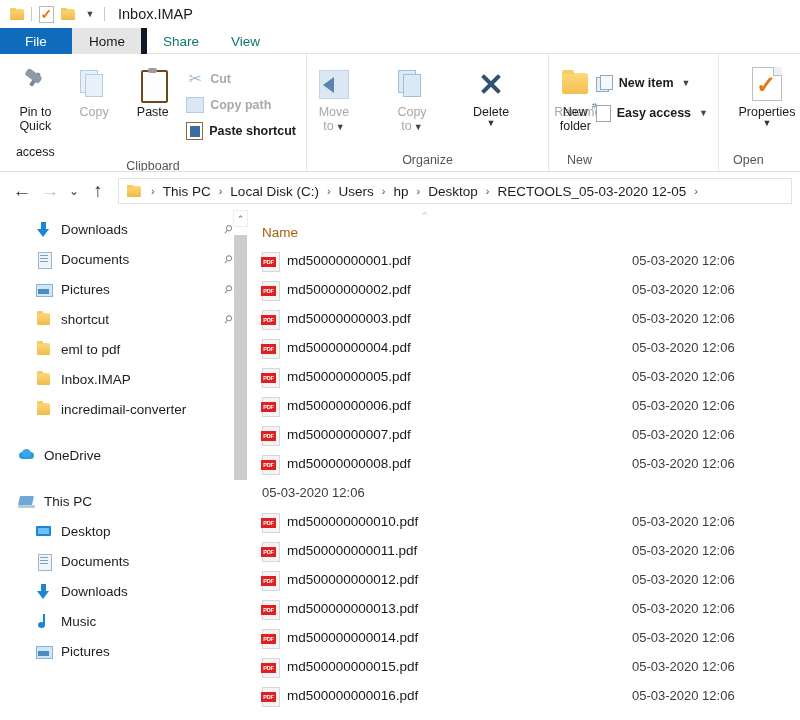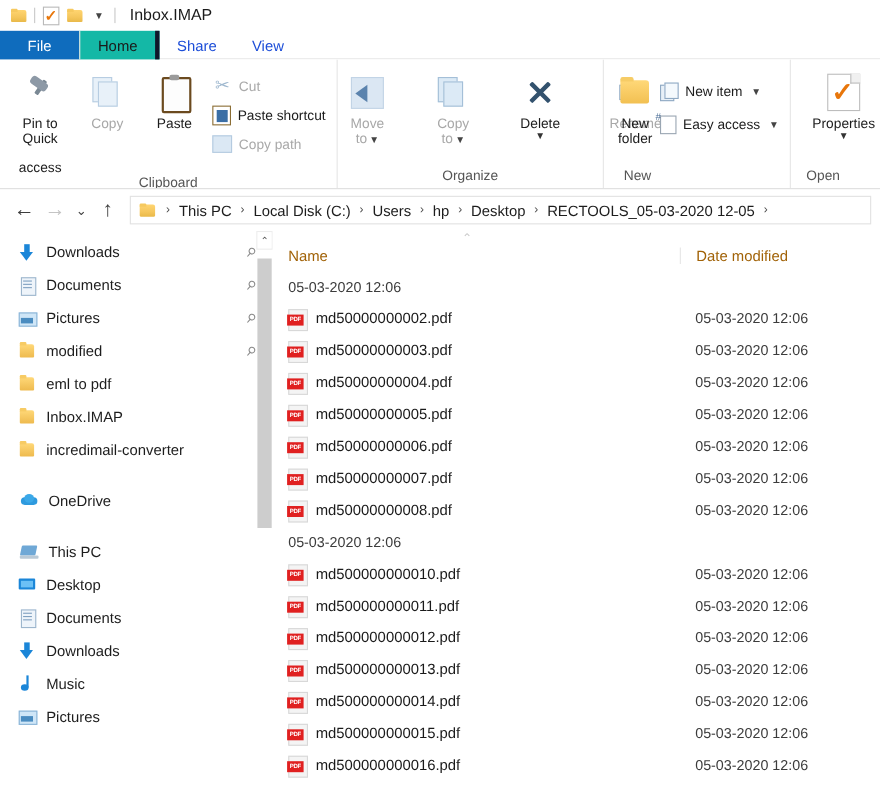--- a/index.html
+++ b/index.html
@@ -44,24 +44,24 @@
   }
   .qat-caret { font-size: 9px; color:#444; }
 
   
   .tabbar { height: 26px; display:flex; align-items:stretch; background:#ffffff; position:relative; }
   .tabbar::after {
     content:""; position:absolute; left:0; right:0; bottom:0; height:1px; background:#e4e4e4;
   }
   .tab {
     display:flex; align-items:center; justify-content:center;
-    font-size: 13.5px; color:#1d4ed8; padding: 0 16px; position:relative; z-index:2;
+    font-size: 13.5px; color:#0f766e; padding: 0 16px; position:relative; z-index:2;
   }
   .tab.file { background:#0f6cbd; color:#fff; min-width:72px; }
-  .tab.active { background:#14b8a6; color:#1a1a1a; border-left:1px solid #e4e4e4; border-right:4px solid #0f172a; }
+  .tab.active { background:#e5e5e5; color:#1a1a1a; border-left:1px solid #e4e4e4; border-right:6px solid #0f172a; }
 
   
   .ribbon {
     height: 118px; background:#ffffff; display:flex; align-items:stretch;
     border-bottom:1px solid #dedede; position:relative; overflow:hidden;
   }
   .rgroup { display:flex; flex-direction:column; position:relative; padding-top:4px; }
   .rgroup + .rgroup { border-left:1px solid #e6e6e6; }
   .rgroup-body { flex:1; display:flex; align-items:flex-start; padding:4px 6px 0 6px; }
   .rgroup-title {
@@ -69,21 +69,21 @@
   }
   .big-btn {
     width:68px; display:flex; flex-direction:column; align-items:center;
     padding-top:4px; text-align:center;
   }
   .big-btn .bico { height:36px; display:flex; align-items:center; justify-content:center; }
   .big-btn .blabel { font-size:12.5px; color:#1c1c1c; line-height:14px; margin-top:3px; }
   .big-btn.dim .blabel { color:#a8a8a8; }
   .small-col { display:flex; flex-direction:column; justify-content:flex-start; padding-top:6px; gap:4px; }
   .small-btn { display:flex; align-items:center; gap:6px; height:22px; padding:0 4px; }
-  .small-btn .slabel { font-size:12.5px; color:#1c1c1c; white-space:nowrap; }
+  .small-btn .slabel { font-size:12.5px; color:#1c1c1c; white-space:nowrap;font-weight:bold; }
   .small-btn.dim .slabel { color:#a9a9a9; }
   .caret-sm { font-size:9px; color:#444; margin-left:2px; }
   .caret-dn { font-size:9px; color:#333; line-height:8px; }
 
   
   .ic-pin { width:30px;height:30px;position:relative; }
   .ic-pin::before{content:"";position:absolute;left:13px;top:3px;width:4px;height:15px;background:#7a8894;transform:rotate(35deg);border-radius:1px;}
   .ic-pin::after{content:"";position:absolute;left:5px;top:3px;width:17px;height:8px;background:#8d99a6;transform:rotate(35deg);border-radius:3px;}
   .ic-copy { width:32px;height:32px;position:relative; }
   .ic-copy i { position:absolute; border:1px solid #b7cde2; background:#e8f1f9; display:block; }
@@ -130,21 +130,21 @@
   .crumb { font-size:13.5px; color:#1d1d1d; white-space:nowrap; padding:0 3px; }
   .crumb-sep { font-size:11px; color:#4a4a4a; padding:0 5px; }
 
   
   .main { display:flex; height:502px; }
   .navpane {
     width:248px; background:#fff; position:relative; overflow:hidden;
     padding-top:4px;
   }
   .nav-item { height:30px; display:flex; align-items:center; padding-left:18px; gap:9px; }
-  .nav-item.lvl2 { padding-left:16px; }
+  .nav-item.lvl2 { padding-left:35px; }
   .nav-item.root { padding-left:18px; }
   .nav-label { font-size:13.5px; color:#1d1d1d; white-space:nowrap; }
   .nav-pin { margin-left:auto; margin-right:16px; font-size:12px; color:#8a8a8a; transform:rotate(40deg); }
   .nav-spacer { height:16px; }
 
   
   .ni { width:17px; height:17px; position:relative; flex:none; }
   .ni.folder::before{content:"";position:absolute;left:2px;top:2px;width:13px;height:12px;background:linear-gradient(180deg,#ffd878,#eeba4e);border-radius:1px 2px 1px 1px;}
   .ni.folder::after{content:"";position:absolute;left:2px;top:0px;width:6px;height:3px;background:#f7cb64;border-radius:1px 1px 0 0;}
   .ni.down::before{content:"";position:absolute;left:6px;top:1px;width:5px;height:9px;background:#1b86d8;}
@@ -252,27 +252,27 @@
           <div class="bico">
               <span class="ic-paste"></span>
             </div>
           <div class="blabel">Paste</div>
         </div>
         <div class="small-col">
           <div class="small-btn dim">
             <span class="ic-cut">✂</span>
             <span class="slabel">Cut</span>
           </div>
+          <div class="small-btn dim">
+            <span class="ic-path"></span>
+            <span class="slabel">Copy path</span>
+          </div>
           <div class="small-btn">
             <span class="ic-pshort"></span>
             <span class="slabel">Paste shortcut</span>
-          </div>
-          <div class="small-btn dim">
-            <span class="ic-path"></span>
-            <span class="slabel">Copy path</span>
           </div>
         </div>
       </div>
       <div class="rgroup-title">Clipboard</div>
     </div>
 
     <div class="rgroup" style="width:242px;">
       <div class="rgroup-body" style="padding-left:10px;gap:45px;">
         <div class="big-btn dim">
           <div class="bico">
@@ -385,21 +385,21 @@
             <span class="nav-label">Documents</span>
             <span class="nav-pin" style="font-size: 11px;">⚲</span>
           </div>
           <div class="nav-item lvl2">
             <span class="ni pic"></span>
             <span class="nav-label">Pictures</span>
             <span class="nav-pin" style="font-size: 11px;">⚲</span>
           </div>
           <div class="nav-item lvl2">
             <span class="ni folder"></span>
-            <span class="nav-label">modified</span>
+            <span class="nav-label">shortcut</span>
             <span class="nav-pin" style="font-size: 11px;">⚲</span>
           </div>
           <div class="nav-item lvl2">
             <span class="ni folder"></span>
             <span class="nav-label">eml to pdf</span>
           </div>
           <div class="nav-item lvl2">
             <span class="ni folder"></span>
             <span class="nav-label">Inbox.IMAP</span>
           </div>
@@ -442,24 +442,27 @@
         <div class="sb-track"></div>
         <div class="sb-up">⌃</div>
         <div class="sb-thumb"></div>
       </div>
     </div>
 
     <div class="filepane">
       <div class="sort-chevron">⌃</div>
       <div class="col-head">
         <div class="ch col-name">Name</div>
-        <div class="ch col-date">Date modified</div>
       </div>
       <div id="file-rows">
           <div class="frow">
+            <div class="fname">
+              <span class="pdf-ico"></span>
+              <span class="ftext">md50000000001.pdf</span>
+            </div>
             <div class="fdate">05-03-2020 12:06</div>
           </div>
           <div class="frow">
             <div class="fname">
               <span class="pdf-ico"></span>
               <span class="ftext">md50000000002.pdf</span>
             </div>
             <div class="fdate">05-03-2020 12:06</div>
           </div>
           <div class="frow">

